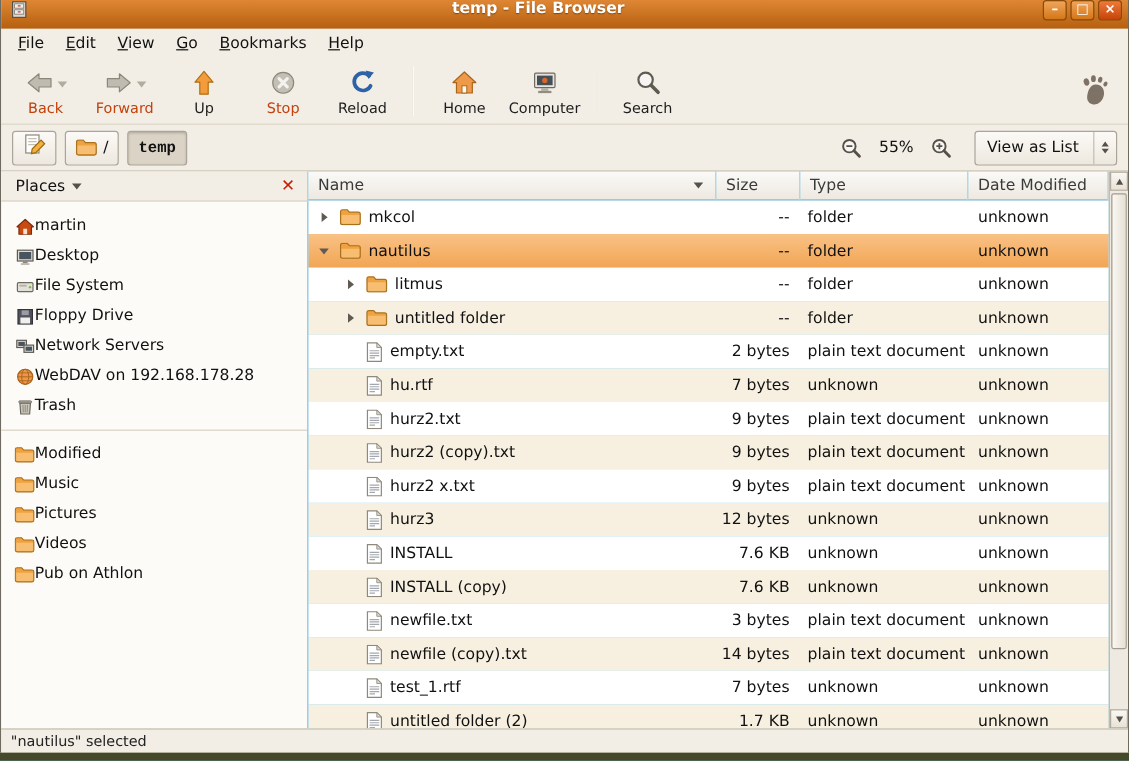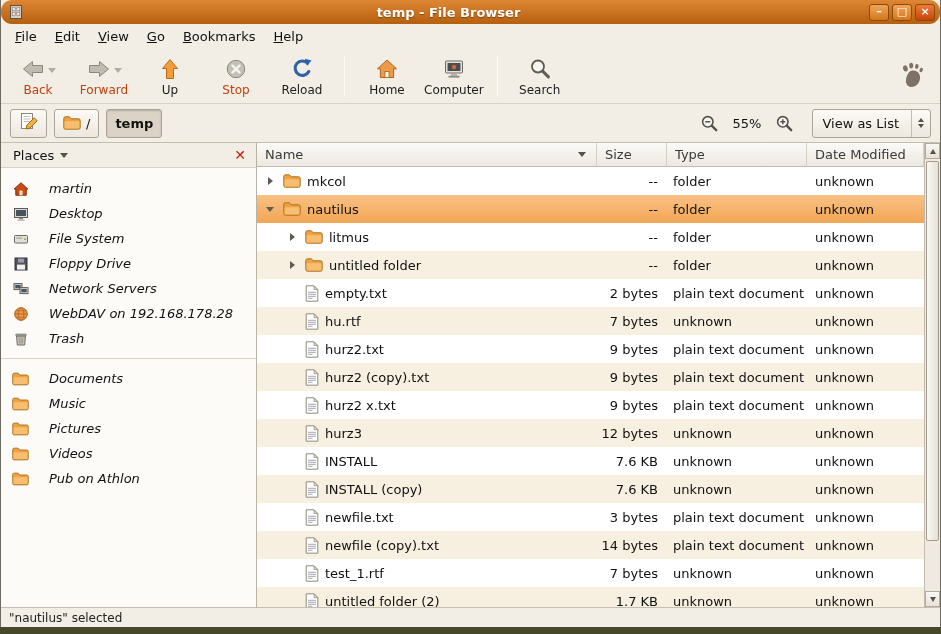--- a/index.html
+++ b/index.html
@@ -13,24 +13,23 @@
   }
   .window {
     width: 941px; height: 627px;
     display: flex; flex-direction: column;
     background: #F2EEE6;
     border-left: 1px solid #6E6A60; border-right: 1px solid #6E6A60;
   }
   
   .titlebar {
     height: 24px; flex: none;
-    display: flex; align-items: center;
+    display: flex; align-items: flex-start;
     background: linear-gradient(#DE8634, #B5600F);
     padding: 0 5px;
-    border-radius: 11px;
   }
   .title-icon { width: 16px; height: 16px; margin: 0 4px 0 2px; flex: none; }
   .title-text {
     flex: 1; text-align: center;
     color: #fff; font-weight: bold; font-size: 13px;
     text-shadow: 0 1px 1px rgba(70,35,0,.55);
     overflow: hidden; white-space: nowrap;
   }
   .win-btns { display: flex; gap: 3px; flex: none; }
   .win-btn {
@@ -73,21 +72,21 @@
     display: flex; align-items: center;
     background: #F2EEE6; border-bottom: 1px solid #C6BFAF;
     padding: 0 9px; gap: 7px;
   }
   .lb-btn {
     height: 29px; display: flex; align-items: center; gap: 5px; padding: 0 8px;
     background: linear-gradient(#FCFAF7, #EDE8DE);
     border: 1px solid #ABA599; border-radius: 3px;
   }
   .lb-btn.toggle { width: 37px; justify-content: center; }
-  .lb-btn.active { background: #DBD4C6; box-shadow: inset 0 1px 2px rgba(0,0,0,.2); font-weight: bold; }
+  .lb-btn.active { background: #DBD4C6; box-shadow: inset 0 1px 2px rgba(0,0,0,.2); font-weight: bold; font-family: Liberation Mono, monospace; }
   .lb-spacer { flex: 1; }
   .zoom-btn { width: 26px; height: 26px; display: flex; align-items: center; justify-content: center; border-radius: 3px; }
   .zoom-level { padding: 0 3px; }
   .combo {
     height: 29px; display: flex; align-items: center; margin-left: 8px;
     background: linear-gradient(#FCFAF7, #EDE8DE);
     border: 1px solid #ABA599; border-radius: 3px;
   }
   .combo-label { padding: 0 12px 0 9px; white-space: nowrap; }
   .combo-arrows {
@@ -107,21 +106,21 @@
   .sidebar-header {
     height: 25px; flex: none;
     display: flex; align-items: center;
     background: #F2EEE6; border-bottom: 1px solid #D9D2C4;
     padding: 0 6px;
   }
   .places-title { display: flex; align-items: center; gap: 6px; padding: 2px 6px; }
   .places-caret { width: 0; height: 0; border-left: 4px solid transparent; border-right: 4px solid transparent; border-top: 5px solid #55514A; }
   .sidebar-close { margin-left: auto; color: #C41F00; font-weight: bold; font-size: 14px; width: 20px; text-align: center; line-height: 20px; }
   .side-list { flex: 1; padding-top: 8px; overflow: hidden; }
-  .side-item { height: 25px; display: flex; align-items: center; gap: 20px; padding: 0 11px; white-space: nowrap; font-style: italic; }
+  .side-item { height: 25px; display: flex; align-items: center; gap: 0; padding: 0 11px; white-space: nowrap; }
   .side-icon { width: 17px; height: 17px; flex: none; display: flex; align-items: center; justify-content: center; }
   .side-sep { height: 1px; background: #D9D2C4; margin: 7px 0; }
   
   .main { flex: 1; display: flex; min-width: 0; }
   .list-area { flex: 1; display: flex; flex-direction: column; min-width: 0; background: #7dd3fc; }
   .list-header { height: 24px; flex: none; display: grid; grid-template-columns: 340px 70px 140px 1fr; }
   .hcell {
     display: flex; align-items: center; padding: 0 8px;
     background: linear-gradient(#FBFAF8, #EDE8E0);
     border-right: 1px solid #D5CFC3; border-bottom: 1px solid #C3BCAE;
@@ -444,21 +443,21 @@
             <span>Trash</span>
           </div>
           <div class="side-sep"></div>
           <div class="side-item">
             <span class="side-icon">
               <svg width="18" height="14" viewBox="0 0 18 14">
                 <path d="M.8 2.4 Q.8 .8 2.4 .8 L6.4 .8 L8.2 2.8 L15.6 2.8 Q17.2 2.8 17.2 4.4 L17.2 11.6 Q17.2 13.2 15.6 13.2 L2.4 13.2 Q.8 13.2 .8 11.6 Z" fill="#EFA241" stroke="#A9711C"></path>
                 <path d="M1.6 5.2 L16.4 5.2 L16.4 11.4 Q16.4 12.4 15.4 12.4 L2.6 12.4 Q1.6 12.4 1.6 11.4 Z" fill="#F7BE72"></path>
               </svg>
             </span>
-            <span>Documents</span>
+            <span>Modified</span>
           </div>
           <div class="side-item">
             <span class="side-icon">
               <svg width="18" height="14" viewBox="0 0 18 14">
                 <path d="M.8 2.4 Q.8 .8 2.4 .8 L6.4 .8 L8.2 2.8 L15.6 2.8 Q17.2 2.8 17.2 4.4 L17.2 11.6 Q17.2 13.2 15.6 13.2 L2.4 13.2 Q.8 13.2 .8 11.6 Z" fill="#EFA241" stroke="#A9711C"></path>
                 <path d="M1.6 5.2 L16.4 5.2 L16.4 11.4 Q16.4 12.4 15.4 12.4 L2.6 12.4 Q1.6 12.4 1.6 11.4 Z" fill="#F7BE72"></path>
               </svg>
             </span>
             <span>Music</span>
           </div>

